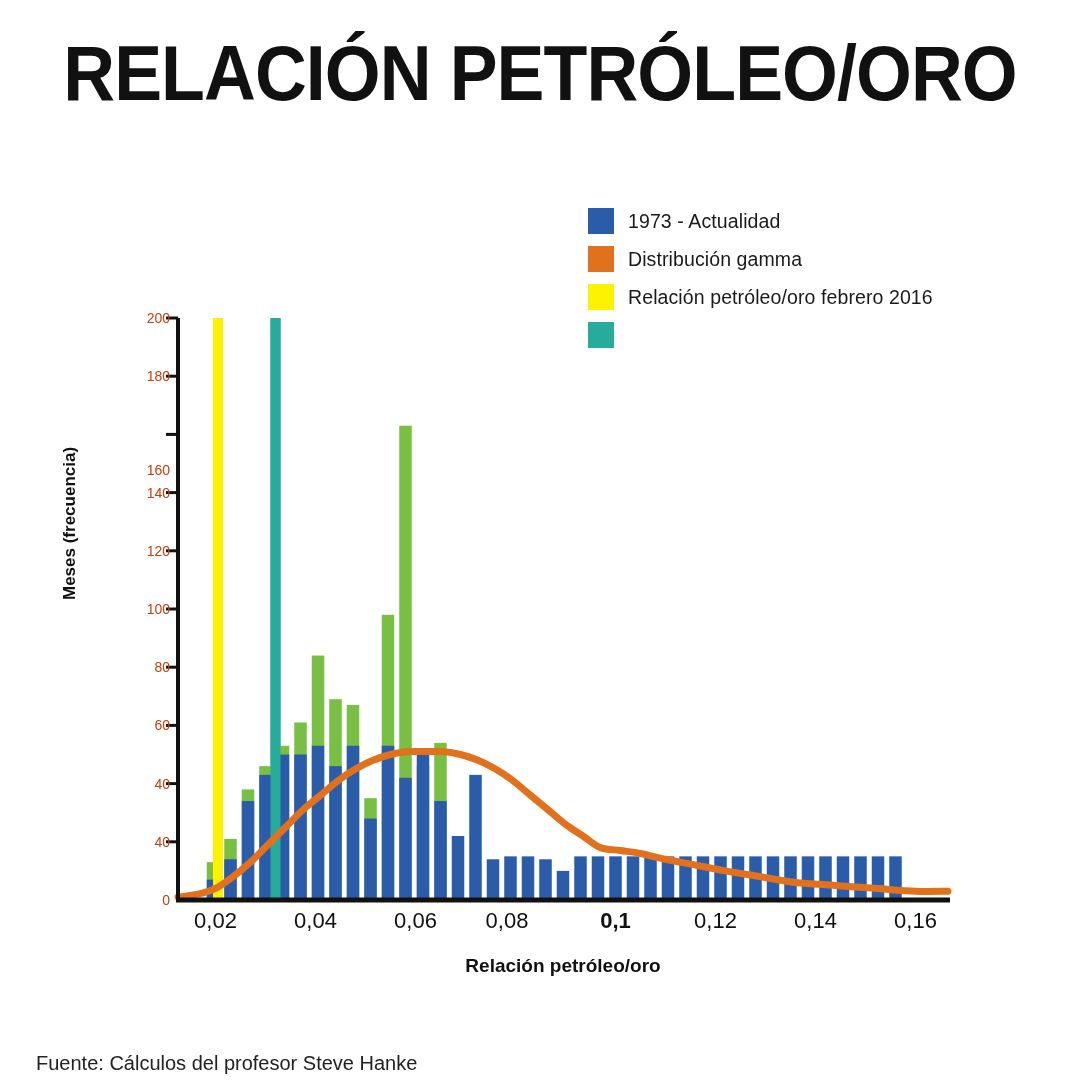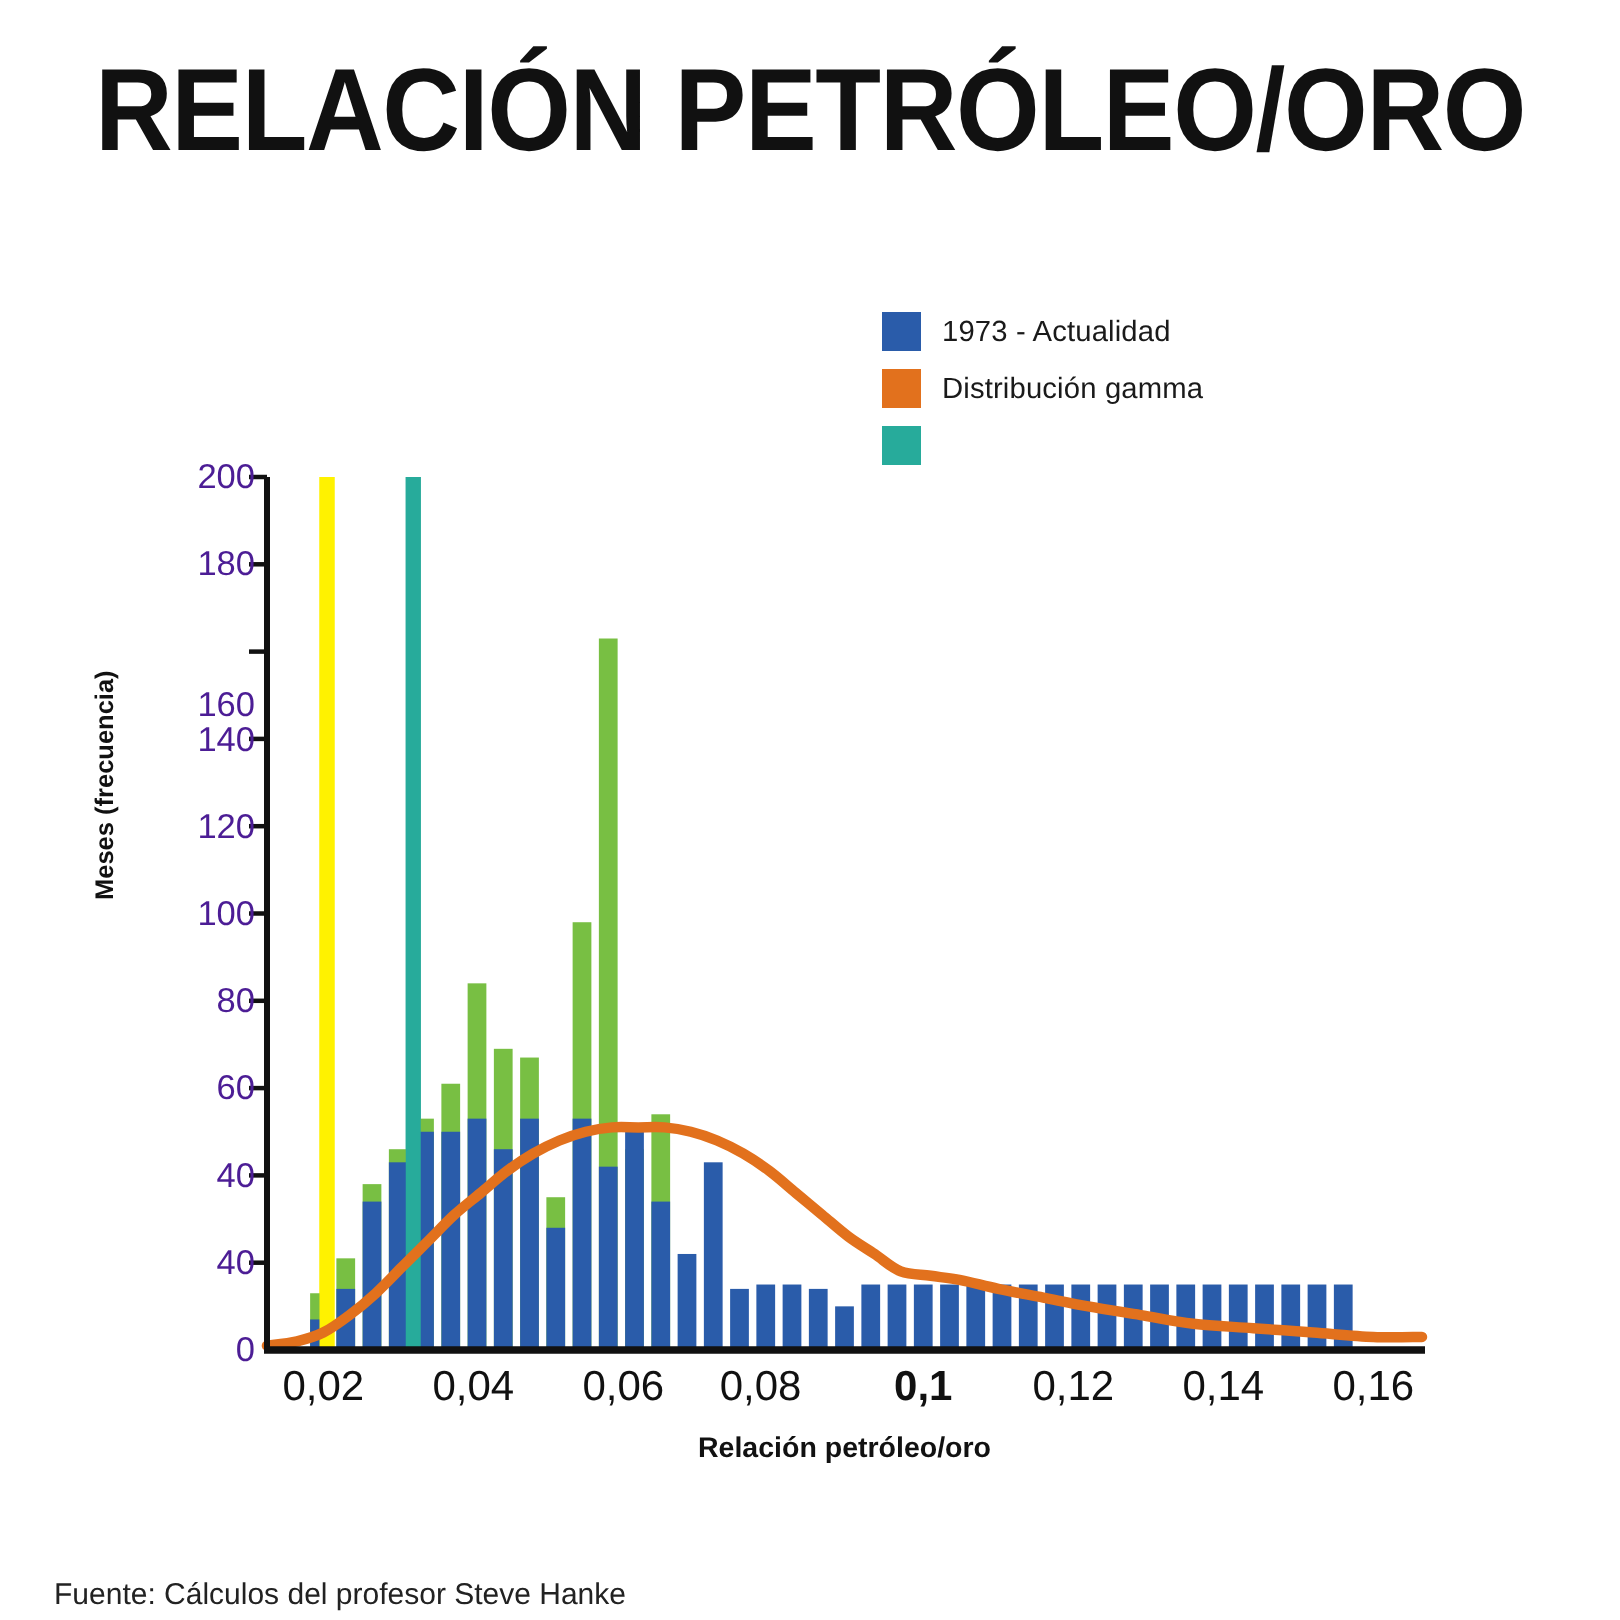--- a/index.html
+++ b/index.html
@@ -68,36 +68,36 @@
     height: 1080px;
   }
   #plot svg { display: block; }
 
   
   .ytick {
     position: absolute;
     right: 0;
     width: 70px;
     text-align: right;
-    font-size: 23px;
-    color: #4c1d95;
+    font-size: 14px;
+    color: #c2410c;
     transform: translateY(-50%);
   }
   #ytick-wrap {
     position: absolute;
     left: 98px;
     top: 0;
     width: 72px;
     height: 1080px;
   }
   .xtick {
     position: absolute;
     width: 90px;
     text-align: center;
-    font-size: 28px;
+    font-size: 22px;
     color: #111;
     top: 908px;
     transform: translateX(-45px);
   }
   #ylabel {
     position: absolute;
     left: 60px;
     top: 600px;
     font-size: 17px;
     font-weight: bold;
@@ -133,20 +133,24 @@
 <div id="title">RELACIÓN PETRÓLEO/ORO</div>
 
 <div id="legend">
   <div class="legend-row">
     <span class="legend-swatch" style="background:#2a5caa"></span>
     <span class="legend-label">1973  - Actualidad</span>
   </div>
   <div class="legend-row">
     <span class="legend-swatch" style="background:#e2711d"></span>
     <span class="legend-label">Distribución gamma</span>
+  </div>
+  <div class="legend-row">
+    <span class="legend-swatch" style="background:#fff200"></span>
+    <span class="legend-label">Relación petróleo/oro febrero 2016</span>
   </div>
   <div class="legend-row">
     <span class="legend-swatch" style="background:#27ab9b"></span>
   </div>
 </div>
 
 <div id="plot">
   <svg id="chart-svg" width="1080" height="1080" viewBox="0 0 1080 1080">
       <g>
         <rect x="213.00" y="318.00" width="10" height="582.00" fill="#fff200"></rect>

